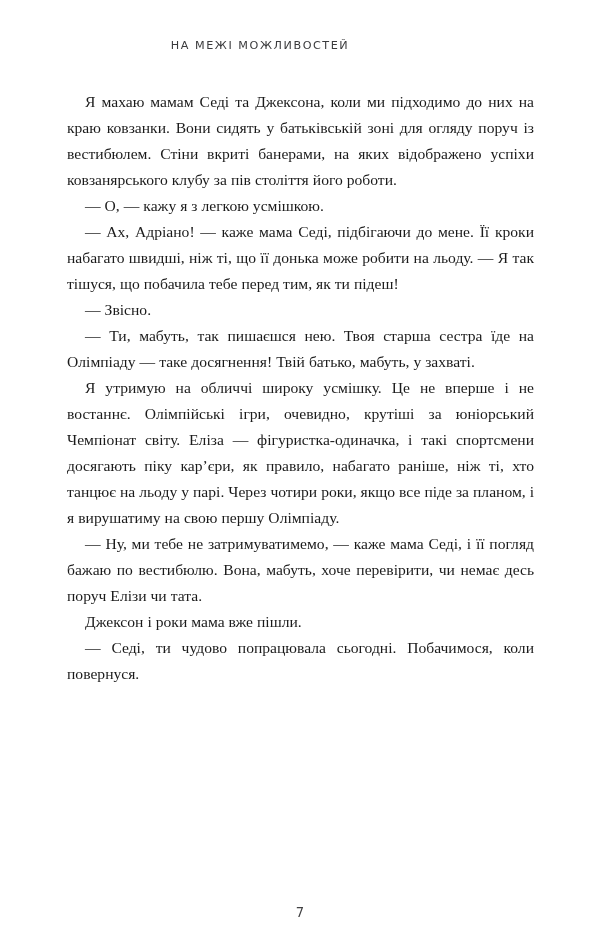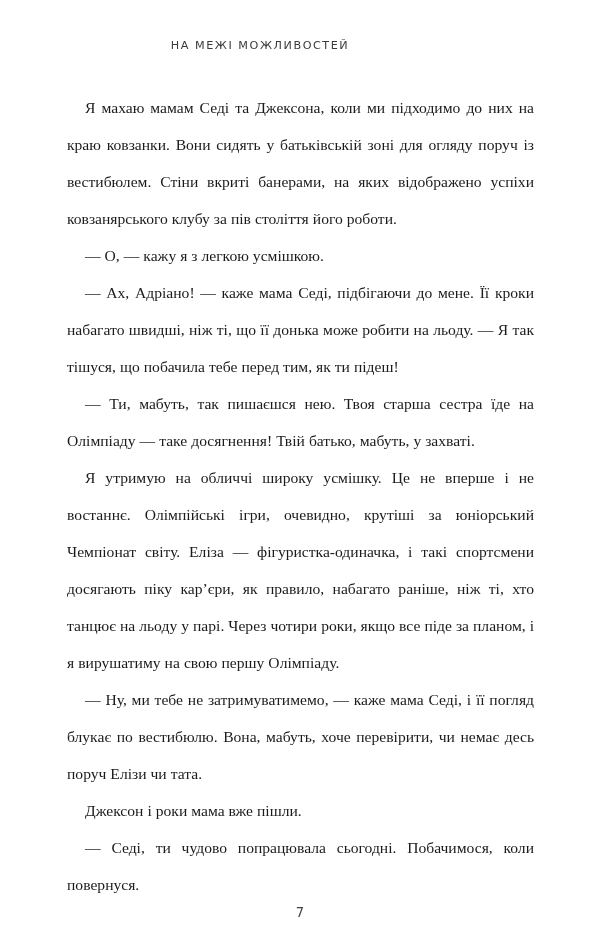--- a/index.html
+++ b/index.html
@@ -50,21 +50,21 @@
     width: 467px;
   }
 
   .textblock p {
     margin: 0;
     padding: 0;
     text-indent: 18px;
     text-align: justify;
     text-justify: inter-word;
     font-size: 15.6px;
-    line-height: 37px;
+    line-height: 26px;
     color: #1b1b1b;
     hyphens: none;
     word-spacing: 0.1px;
   }
 
   .textblock p:last-child {
     text-align-last: left;
   }
 
   
@@ -85,22 +85,23 @@
 <body>
 
 <div class="page">
 
   <div class="running-head">НА МЕЖІ МОЖЛИВОСТЕЙ</div>
 
   <div class="textblock">
     <p>Я махаю мамам Седі та Джексона, коли ми підходимо до них на краю ковзанки. Вони сидять у батьківській зоні для огляду поруч із вестибюлем. Стіни вкриті банерами, на яких відображено успіхи ковзанярського клубу за пів століття його роботи.</p>
     <p>— О, — кажу я з легкою усмішкою.</p>
     <p>— Ах, Адріано! — каже мама Седі, підбігаючи до мене. Її кроки набагато швидші, ніж ті, що її донька може робити на льоду. — Я так тішуся, що побачила тебе перед тим, як ти підеш!</p>
+    <p>— Звісно.</p>
     <p>— Ти, мабуть, так пишаєшся нею. Твоя старша сестра їде на Олімпіаду — таке досягнення! Твій батько, мабуть, у захваті.</p>
     <p>Я утримую на обличчі широку усмішку. Це не вперше і не востаннє. Олімпійські ігри, очевидно, крутіші за юніорський Чемпіонат світу. Еліза — фігуристка-одиначка, і такі спортсмени досягають піку кар’єри, як правило, набагато раніше, ніж ті, хто танцює на льоду у парі. Через чотири роки, якщо все піде за планом, і я вирушатиму на свою першу Олімпіаду.</p>
-    <p>— Ну, ми тебе не затримуватимемо, — каже мама Седі, і її погляд блукає по вестибюлю. Вона, мабуть, хоче перевірити, чи немає десь поруч Елізи чи тата.</p>
+    <p>— Ну, ми тебе не затримуватимемо, — каже мама Седі, і її погляд бажаю по вестибюлю. Вона, мабуть, хоче перевірити, чи немає десь поруч Елізи чи тата.</p>
     <p>Джексон і роки мама вже пішли.</p>
     <p>— Седі, ти чудово попрацювала сьогодні. Побачимося, коли повернуся.</p>
   </div>
 
   <div class="folio">7</div>
 
 </div>
 
 </body></html>

